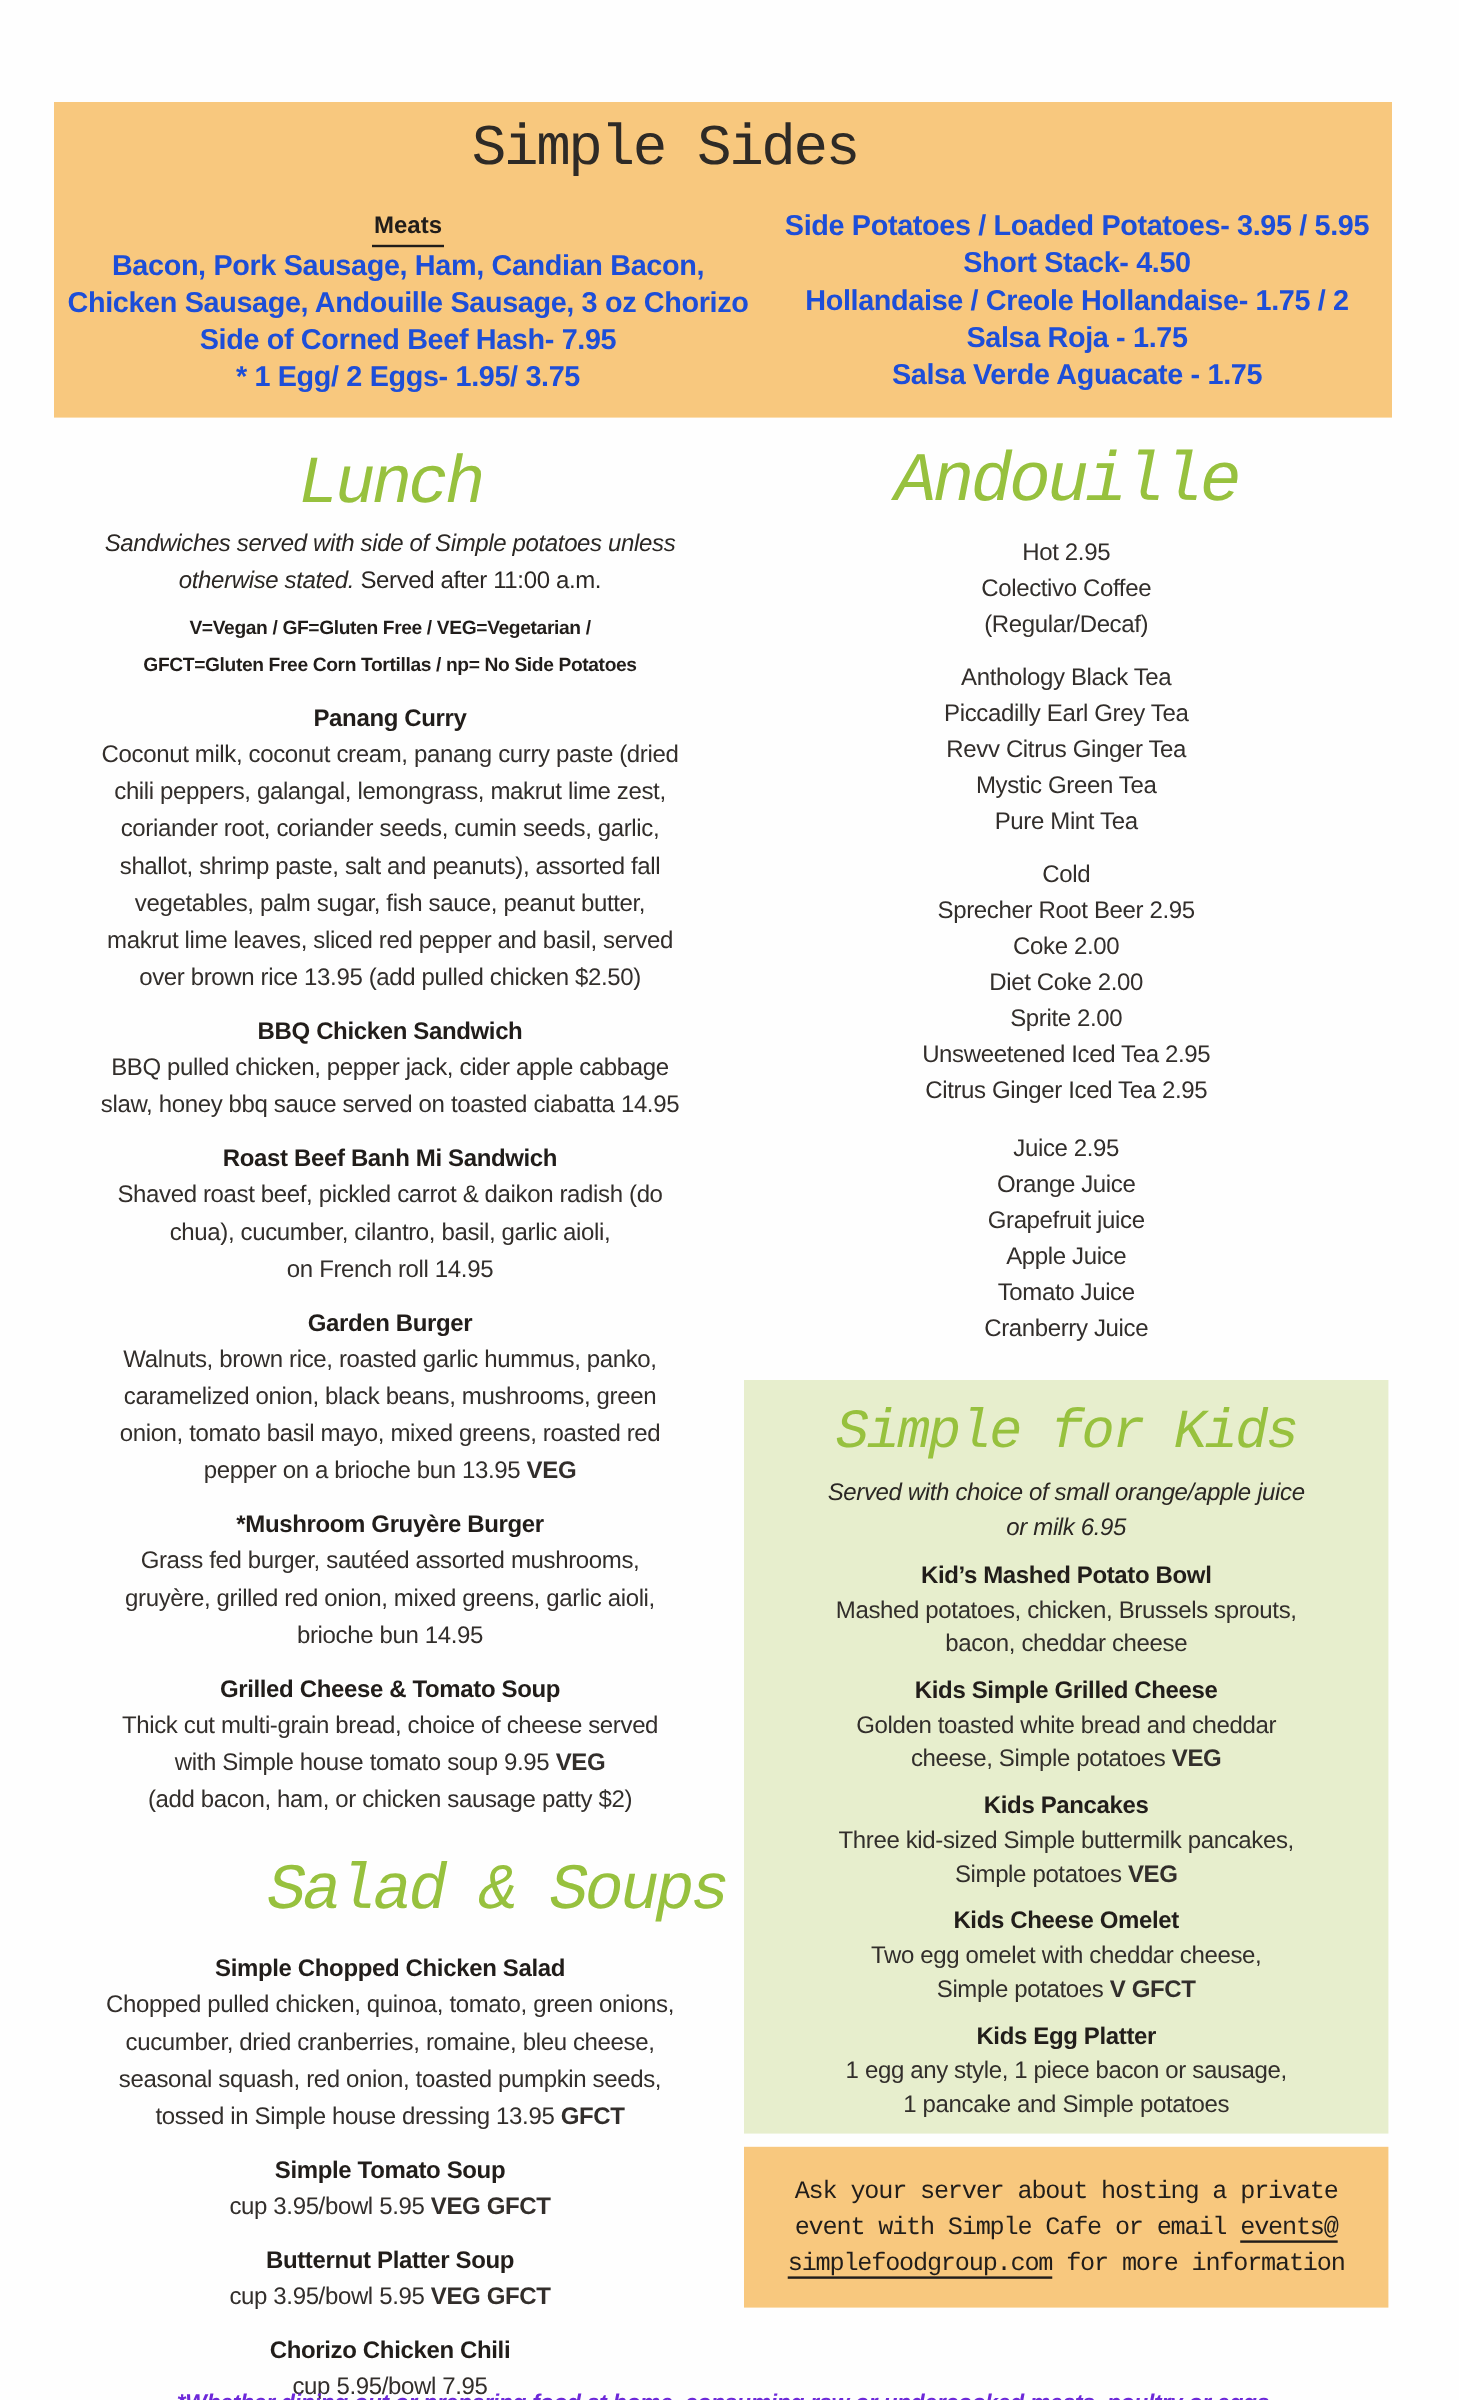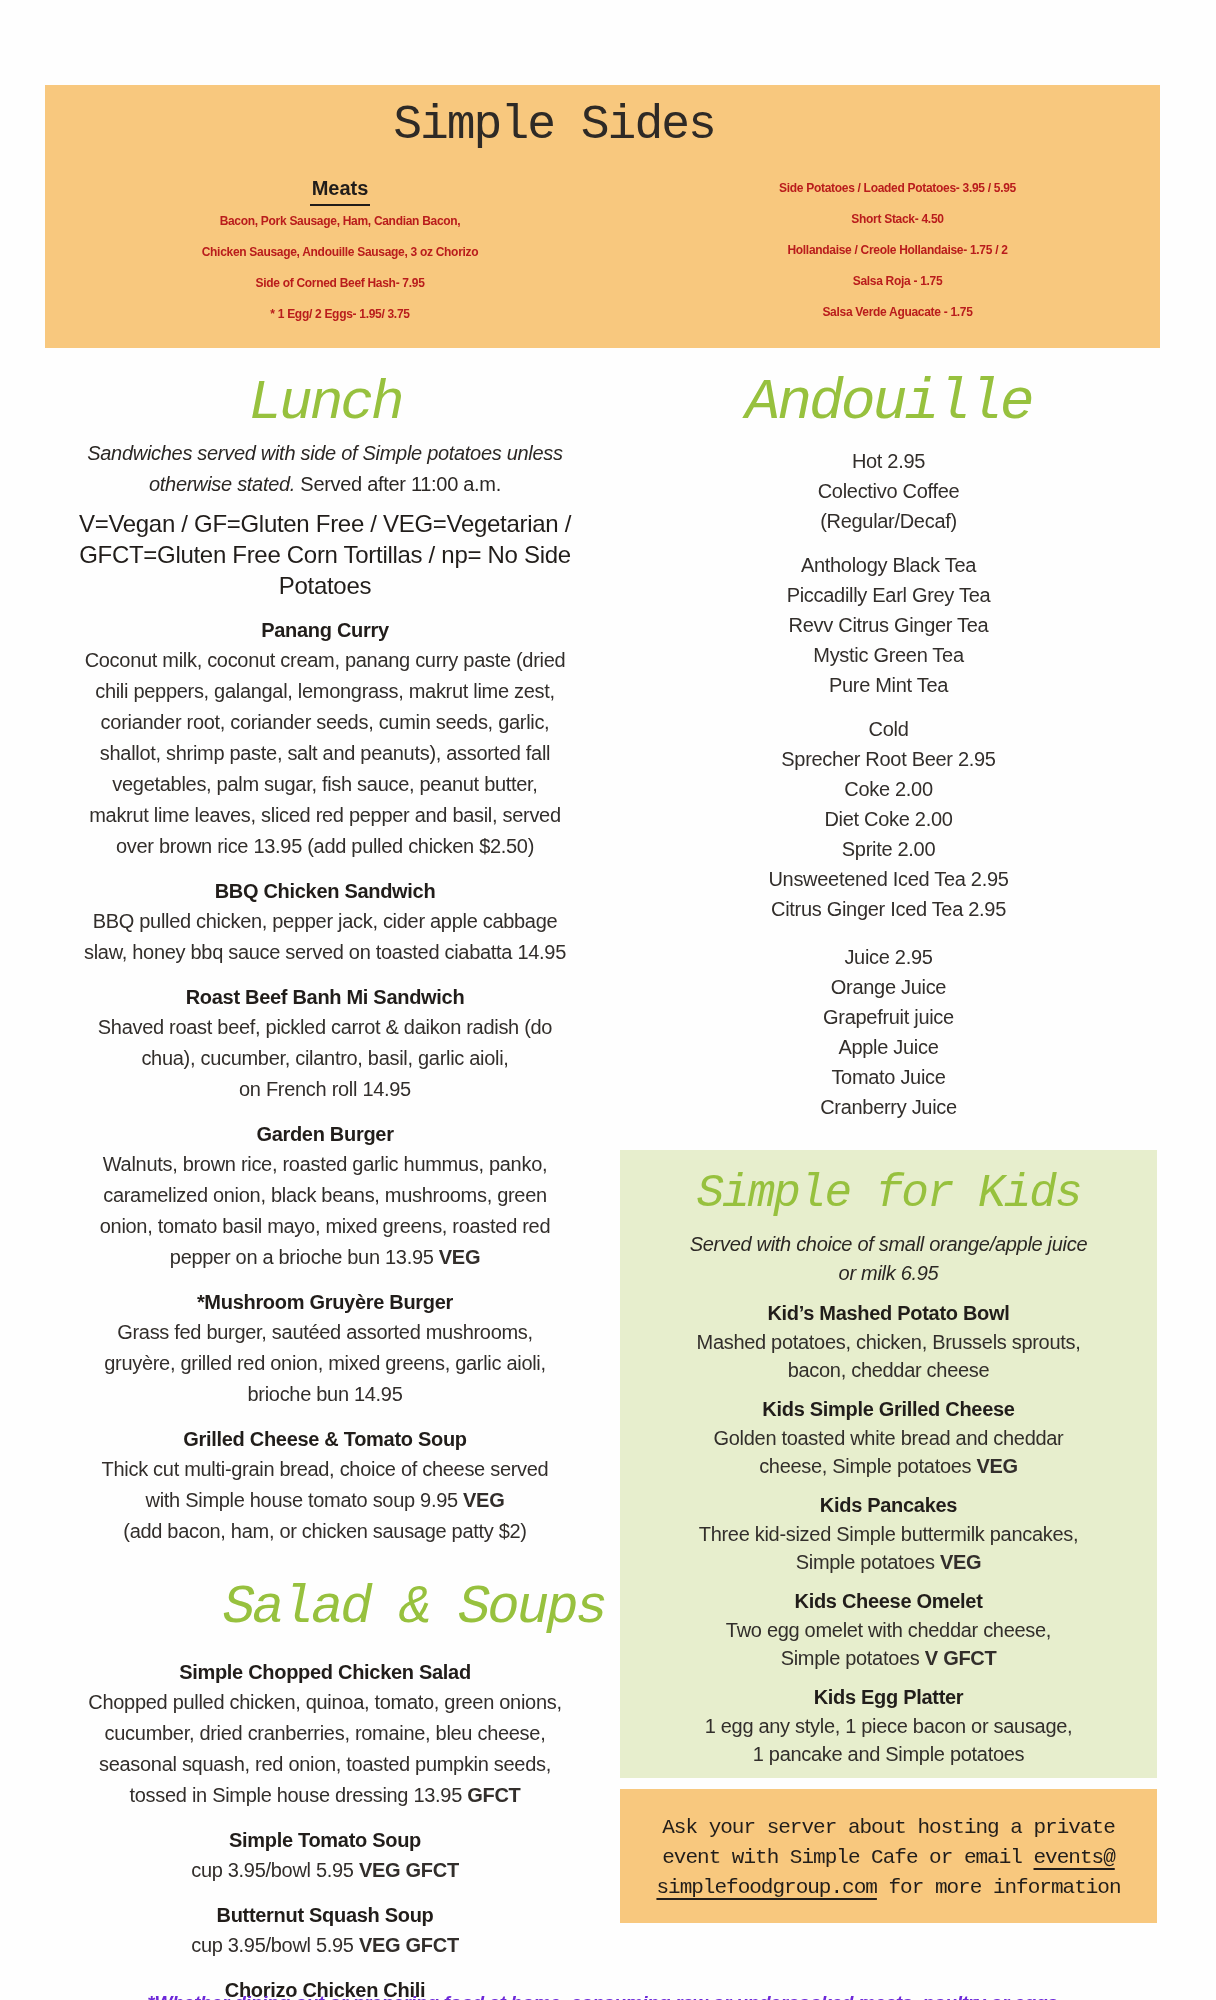--- a/index.html
+++ b/index.html
@@ -21,40 +21,40 @@
     background:#F8C87E; padding-top:10px;
   }
   .sides-title {
     width:1018px; text-align:center; font-size:48px; letter-spacing:-2px;
     color:#2e2a26; line-height:60px;
   }
   .sides-cols { display:flex; margin-top:18px; }
   .sides-col-left  { width:590px; text-align:center; }
   .sides-col-right { width:525px; text-align:center; }
   .sides-box .bold-lines {
-    font-weight:700; font-size:12px; line-height:31px; letter-spacing:-0.3px;
-    color:#b91c1c; white-space:pre-line;
+    font-weight:700; font-size:24px; line-height:31px; letter-spacing:-0.3px;
+    color:#1d4ed8; white-space:pre-line;
   }
   .meats-header {
     display:inline-block; font-weight:700; font-size:20px; line-height:31px;
     color:#211d1a; border-bottom:2px solid #211d1a; padding:0 2px;
   }
 
   
   .col-left  { position:absolute; left:45px;  top:350px; width:560px;  text-align:center; }
   .col-right { position:absolute; left:620px; top:350px; width:537px;  text-align:center; }
 
   .section-title { font-size:56px; line-height:70px; letter-spacing:-3px; margin-top:18px; }
   .note {
     font-size:20px; line-height:31px; letter-spacing:-0.3px;
     white-space:pre-line; color:#2b2724;
   }
   .note .it { font-style:italic; }
   .legend {
-    margin-top:8px; font-weight:400; font-size:24px; line-height:31px;
+    margin-top:8px; font-weight:700; font-size:16px; line-height:31px;
     letter-spacing:-0.3px; white-space:pre-line; color:#211d1a;
   }
   .menu-item { margin-top:14px; }
   .item-name {
     font-weight:700; font-size:20px; line-height:30px; letter-spacing:-0.3px; color:#211d1a;
   }
   .item-desc {
     font-size:20px; line-height:31px; letter-spacing:-0.3px; white-space:pre-line;
   }
 
@@ -176,21 +176,21 @@
       <div class="item-desc">Chopped pulled chicken, quinoa, tomato, green onions,
 cucumber, dried cranberries, romaine, bleu cheese,
 seasonal squash, red onion, toasted pumpkin seeds,
 tossed in Simple house dressing  13.95 <b>GFCT</b></div>
     </div>
     <div class="menu-item">
       <div class="item-name">Simple Tomato Soup</div>
       <div class="item-desc">cup 3.95/bowl 5.95 <b>VEG</b> <b>GFCT</b></div>
     </div>
     <div class="menu-item">
-      <div class="item-name">Butternut Squash Soup</div>
+      <div class="item-name">Butternut Platter Soup</div>
       <div class="item-desc">cup 3.95/bowl 5.95 <b>VEG</b> <b>GFCT</b></div>
     </div>
     <div class="menu-item">
       <div class="item-name">Chorizo Chicken Chili</div>
       <div class="item-desc">cup 5.95/bowl 7.95</div>
     </div>
   </div>
 
   <div class="col-right">
     <div class="section-title display green-title" style="font-size:58px;">Andouille</div>

